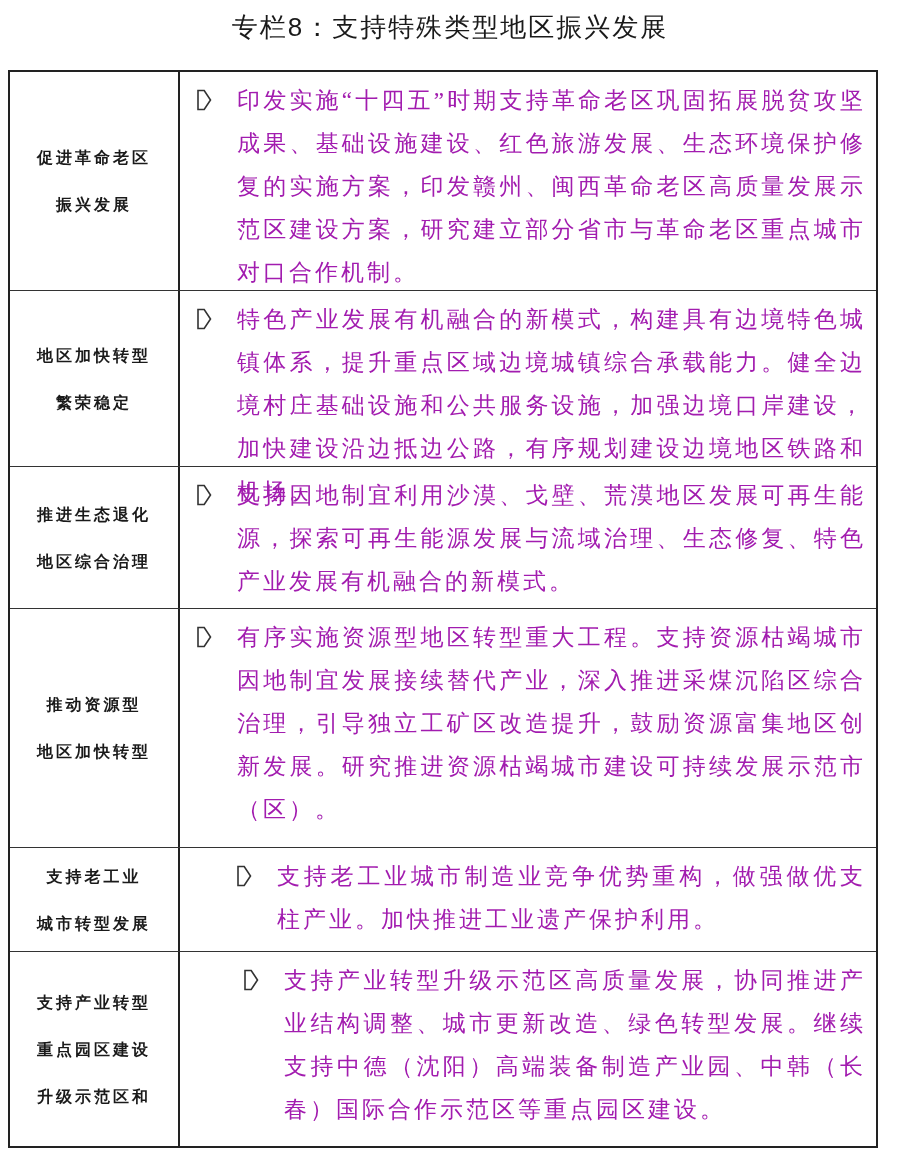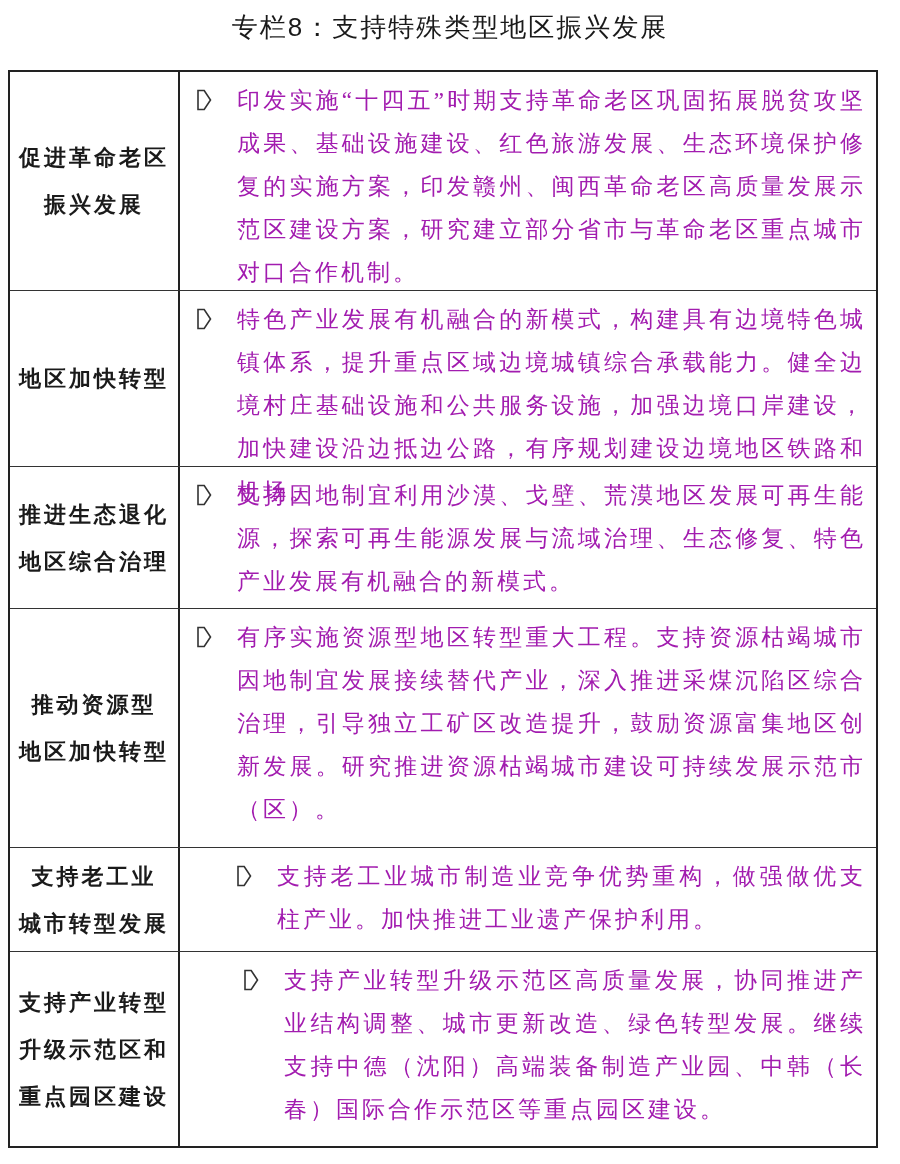--- a/index.html
+++ b/index.html
@@ -51,21 +51,21 @@
   .r4 { height: 104px; gap: 40px; }
   .r5 { height: 194px; gap: 47px; }
   .label-cell {
     width: 170px;
     box-sizing: border-box;
     border-right: 2px solid #222;
     display: flex;
     flex-direction: column;
     justify-content: center;
     align-items: center;
-    font-size: 22px;
+    font-size: 16px;
     font-weight: bold;
     letter-spacing: 3px;
     line-height: 47px;
     text-align: center;
     font-family: "Liberation Sans", sans-serif;
     flex-shrink: 0;
   }
   .content-cell {
     position: relative;
     flex: 1;
@@ -110,20 +110,21 @@
               <path d="M2 1.5 H8.2 L14.5 11 L8.2 20.5 H2 Z" fill="none" stroke="#333" stroke-width="1.6"></path>
             </svg>
         </span>
         <p class="content-text">印发实施“十四五”时期支持革命老区巩固拓展脱贫攻坚成果、基础设施建设、红色旅游发展、生态环境保护修复的实施方案，印发赣州、闽西革命老区高质量发展示范区建设方案，研究建立部分省市与革命老区重点城市对口合作机制。</p>
       </div>
     </div>
 
     <div class="row r1">
       <div class="label-cell">
         <div>地区加快转型</div>
+        <div>繁荣稳定</div>
       </div>
       <div class="content-cell">
         <span class="bullet">
           <svg width="16" height="22" viewBox="0 0 16 22">
               <path d="M2 1.5 H8.2 L14.5 11 L8.2 20.5 H2 Z" fill="none" stroke="#333" stroke-width="1.6"></path>
             </svg>
         </span>
         <p class="content-text">特色产业发展有机融合的新模式，构建具有边境特色城镇体系，提升重点区域边境城镇综合承载能力。健全边境村庄基础设施和公共服务设施，加强边境口岸建设，加快建设沿边抵边公路，有序规划建设边境地区铁路和机场。</p>
       </div>
     </div>
@@ -169,22 +170,22 @@
               <path d="M2 1.5 H8.2 L14.5 11 L8.2 20.5 H2 Z" fill="none" stroke="#333" stroke-width="1.6"></path>
             </svg>
         </span>
         <p class="content-text">支持老工业城市制造业竞争优势重构，做强做优支柱产业。加快推进工业遗产保护利用。</p>
       </div>
     </div>
 
     <div class="row r5">
       <div class="label-cell">
         <div>支持产业转型</div>
+        <div>重点园区建设</div>
         <div>升级示范区和</div>
-        <div>重点园区建设</div>
       </div>
       <div class="content-cell">
         <span class="bullet">
           <svg width="16" height="22" viewBox="0 0 16 22">
               <path d="M2 1.5 H8.2 L14.5 11 L8.2 20.5 H2 Z" fill="none" stroke="#333" stroke-width="1.6"></path>
             </svg>
         </span>
         <p class="content-text">支持产业转型升级示范区高质量发展，协同推进产业结构调整、城市更新改造、绿色转型发展。继续支持中德（沈阳）高端装备制造产业园、中韩（长春）国际合作示范区等重点园区建设。</p>
       </div>
     </div>

